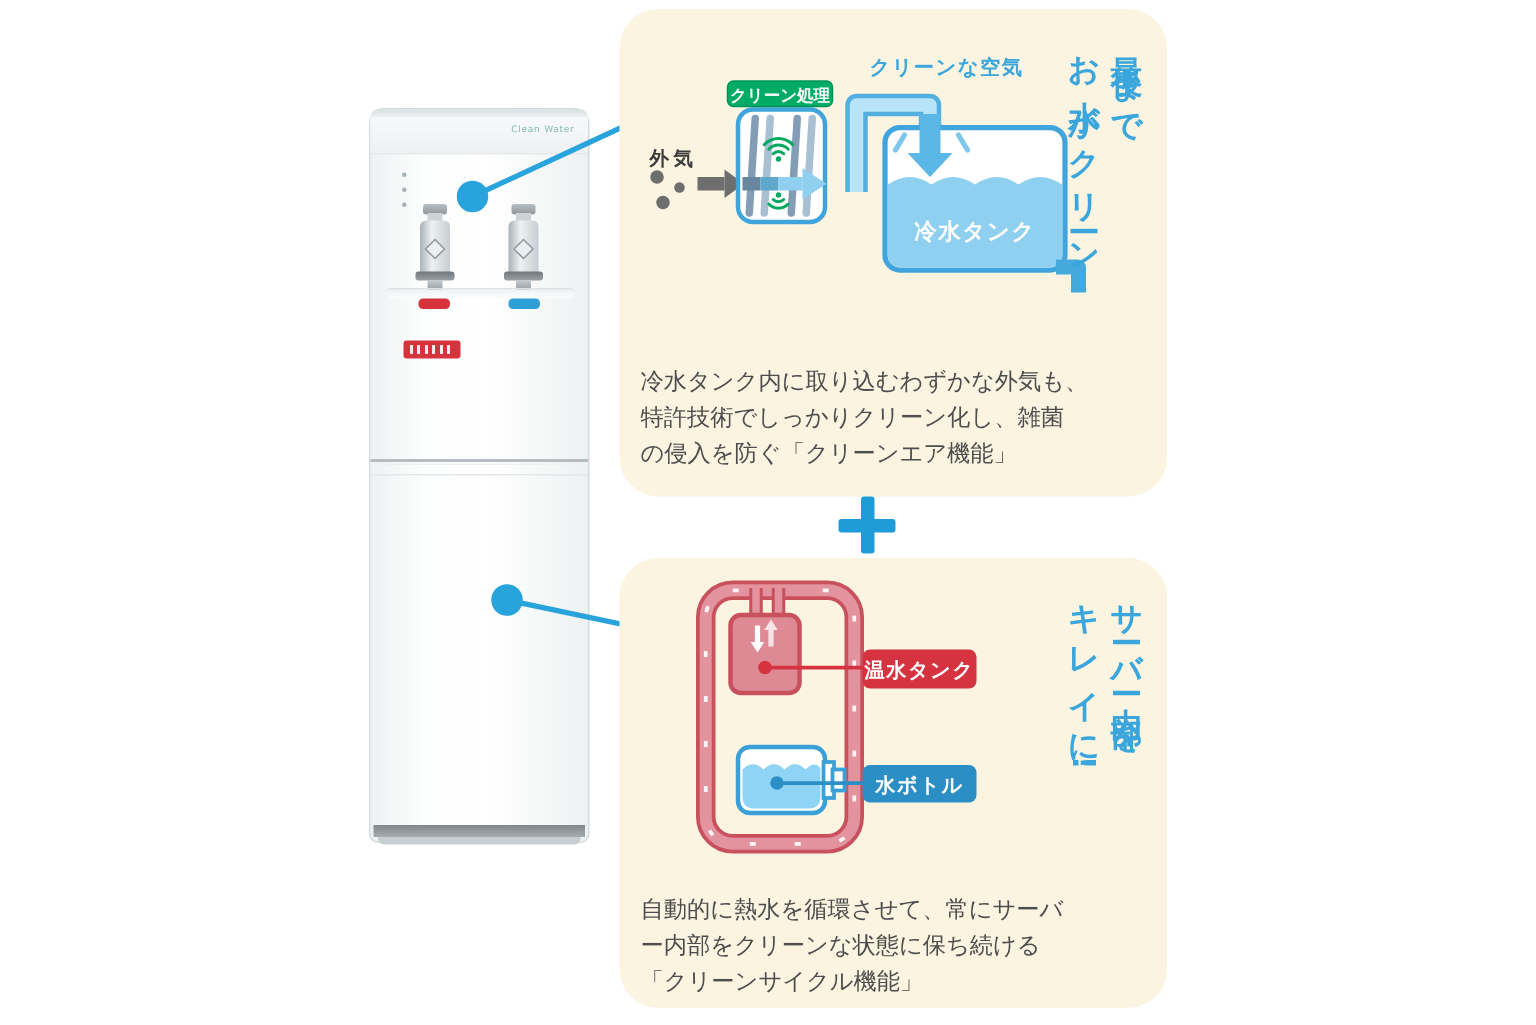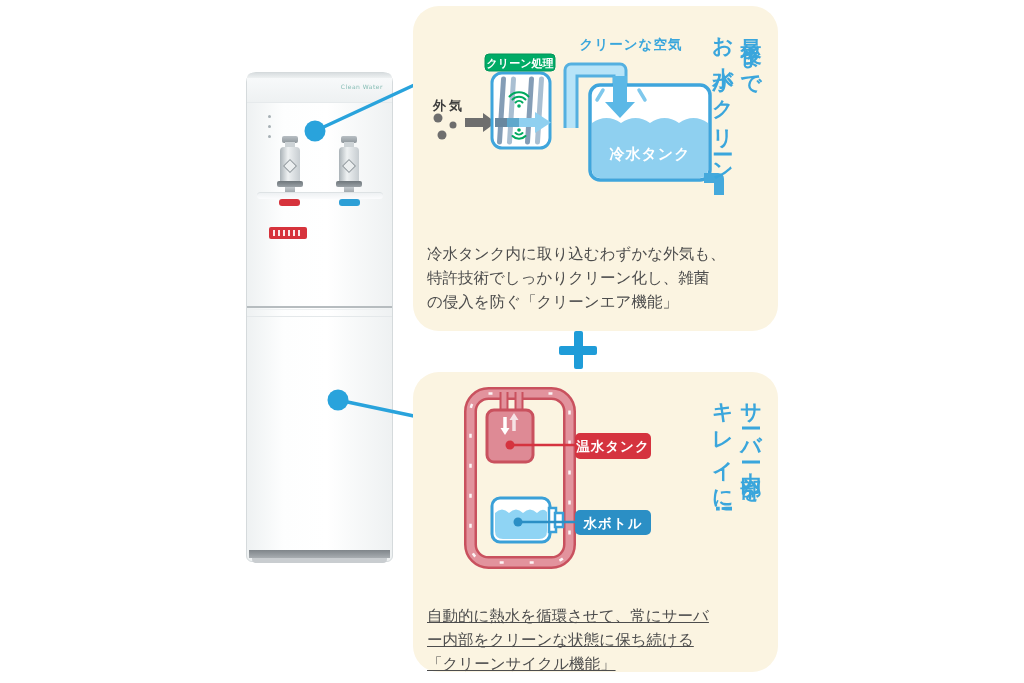--- a/index.html
+++ b/index.html
@@ -53,21 +53,21 @@
   .callouts{position:absolute;left:0;top:0;width:1024px;height:683px;pointer-events:none;}
   
   .panel{position:absolute;left:413px;width:365px;background:var(--panel-bg);border-radius:26px;}
   .panel-top{top:6px;height:325px;}
   .panel-bottom{top:372px;height:300px;}
   .v-headline{position:absolute;top:16px;right:13px;writing-mode:vertical-rl;white-space:pre-line;
     color:var(--headline-blue);font-weight:bold;font-size:21px;letter-spacing:5px;line-height:1.35;}
   .body-text{position:absolute;left:14px;right:14px;font-size:15.5px;line-height:1.55;
     color:var(--text-dark);white-space:pre-line;}
   .panel-top .body-text{top:198px;margin-top:38px;}
-  .panel-bottom .body-text{top:232px;text-decoration:underline;}
+  .panel-bottom .body-text{top:222px;}
   .patent{position:absolute;left:0;right:0;top:285px;text-align:center;font-size:15px;color:var(--text-dark);}
   .diagram{position:absolute;left:0;top:0;}
   svg text{font-family:"DejaVu Sans","Liberation Sans",sans-serif;font-weight:bold;}
   
   .plus{position:absolute;left:559px;top:331px;width:38px;height:38px;}
   .plus span{position:absolute;background:var(--plus-blue);border-radius:2px;display:block;}
   .plus .ph{left:0;top:15px;width:38px;height:9px;}
   .plus .pv{left:15px;top:0;width:9px;height:38px;}
 </style>
 </head>

